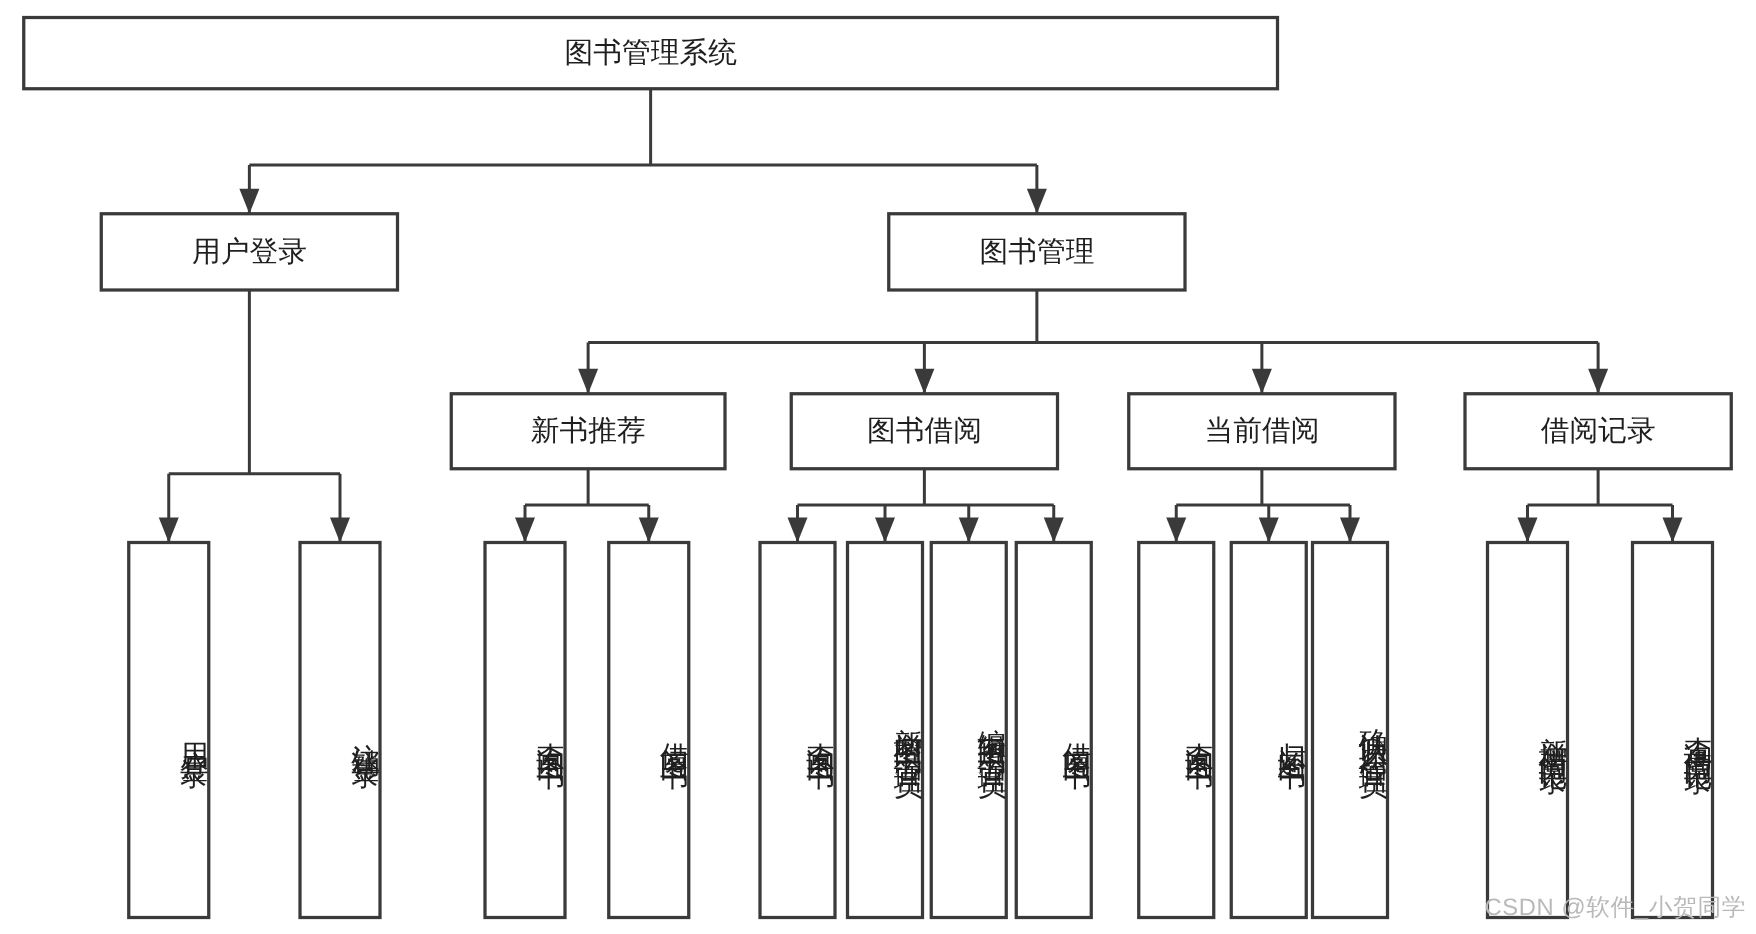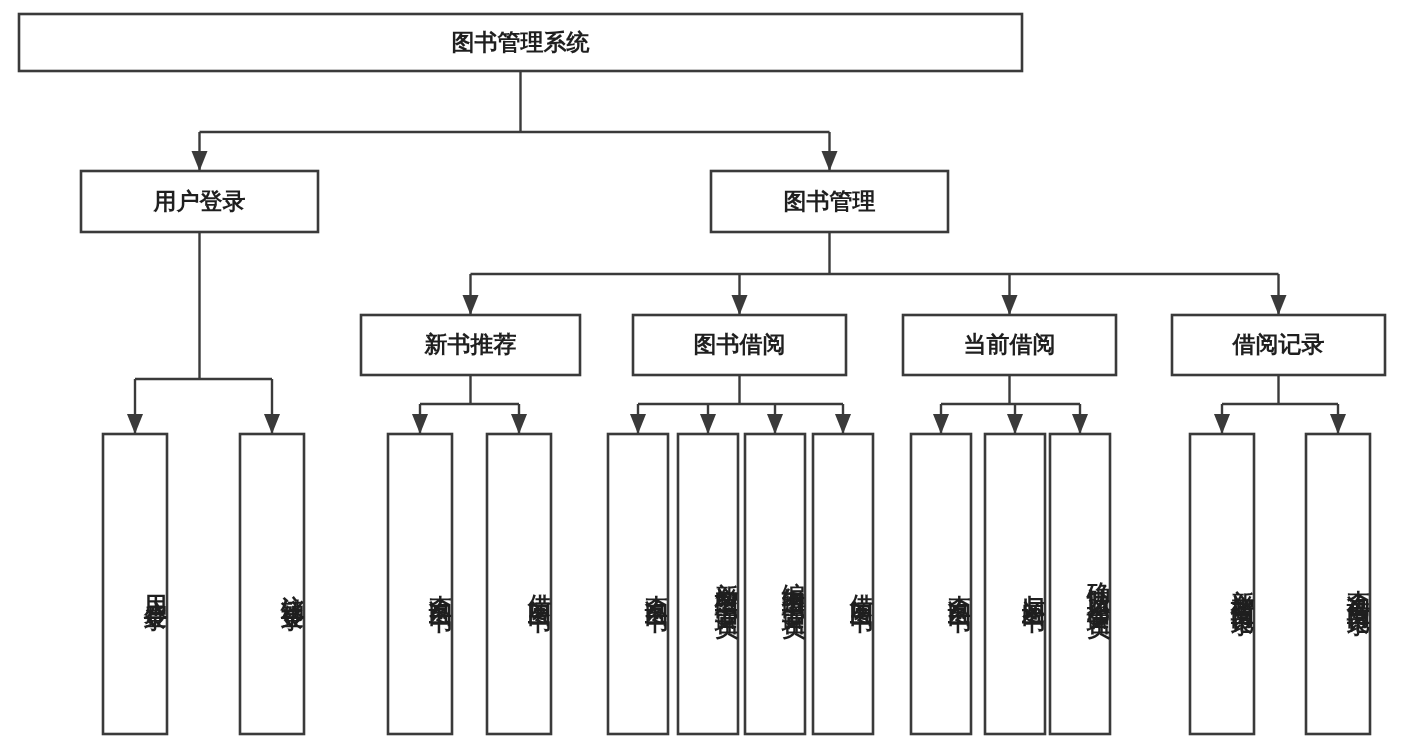--- a/index.html
+++ b/index.html
@@ -7,21 +7,20 @@
     padding: 0;
     background: #ffffff;
   }
   #page {
     position: relative;
     width: 1405px;
     height: 747px;
     background: #ffffff;
     font-family: "Liberation Sans", "DejaVu Sans", sans-serif;
     overflow: hidden;
-    font-weight: bold;
   }
   svg.diagram {
     position: absolute;
     left: 0;
     top: 0;
     width: 1405px;
     height: 747px;
   }
   .node-rect {
     fill: #ffffff;
@@ -212,14 +211,15 @@
       <div class="vlabel" style="left: 678px; top: 446px; width: 60px; height: 280px;">新增图书（管理员）</div>
       <div class="vlabel" style="left: 745px; top: 446px; width: 60px; height: 280px;">编辑图书（管理员）</div>
       <div class="vlabel" style="left: 813px; top: 446px; width: 60px; height: 280px;">借阅图书</div>
       <div class="vlabel" style="left: 911px; top: 446px; width: 60px; height: 280px;">查询图书</div>
       <div class="vlabel" style="left: 985px; top: 446px; width: 60px; height: 280px;">归还图书</div>
       <div class="vlabel" style="left: 1050px; top: 446px; width: 60px; height: 280px;">确认归还（管理员）</div>
       <div class="vlabel" style="left: 1190px; top: 446px; width: 64px; height: 280px;">新增借阅记录</div>
       <div class="vlabel" style="left: 1306px; top: 446px; width: 64px; height: 280px;">查询借阅记录</div>
     </div>
 
+  <div class="watermark">CSDN @软件_小贺同学</div>
 
 </div>
 
 </body></html>

